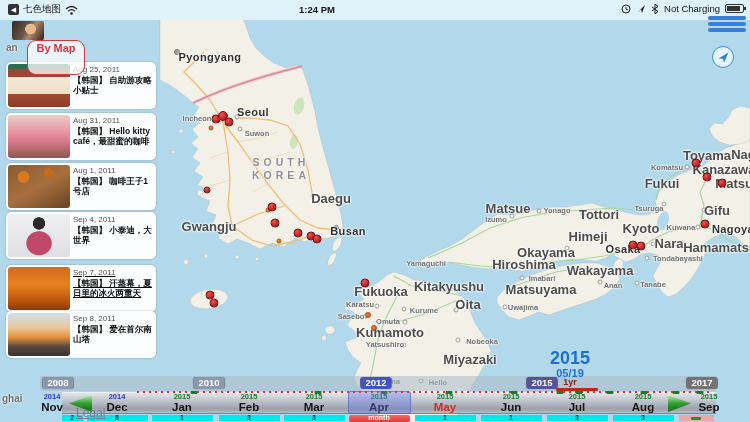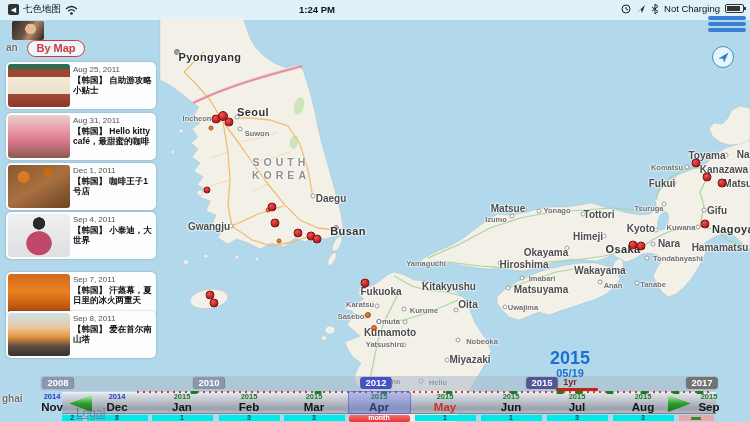--- a/index.html
+++ b/index.html
@@ -15,41 +15,41 @@
   #sb-right{right:6px;top:3px;display:flex;align-items:center;gap:5px;}
   .batt{width:19px;height:9px;border:1px solid #333;border-radius:2px;position:relative;}
   .batt .lvl{position:absolute;left:1px;top:1px;bottom:1px;width:13px;background:#333;}
   .batt:after{content:"";position:absolute;right:-3px;top:2px;width:2px;height:3px;background:#333;}
 
   
   #mapsvg{left:0;top:0;z-index:1;}
   .city-label{position:absolute;transform:translate(-50%,-50%);white-space:pre;z-index:3;
     text-shadow:0 0 2px #fff,0 0 2px #fff,0 0 3px #fff;}
   .c1{font-size:11px;font-weight:bold;color:#2f2f2f;letter-spacing:.4px;}
-  .c2{font-size:10px;font-weight:bold;color:#4c4c4c;}
+  .c2{font-size:13px;font-weight:bold;color:#4c4c4c;}
   .c3{font-size:7.5px;font-weight:bold;color:#6e6e6e;}
   .region{font-size:10.5px;font-weight:bold;color:#8e8e8e;letter-spacing:4px;text-align:center;line-height:1.25;}
   .city-dot{position:absolute;transform:translate(-50%,-50%);border-radius:50%;z-index:3;}
   .dot-white{width:5px;height:5px;background:#fff;border:1px solid #9a9a9a;}
   .dot-gray{width:6px;height:6px;background:#9aa0a6;border:1px solid #777;}
   .pin{position:absolute;transform:translate(-50%,-50%);border-radius:50%;z-index:4;}
   .pin-red{background:radial-gradient(circle at 35% 30%,#ef5350 0%,#c62828 55%,#8e0000 100%);border:1px solid #7a0808;}
   .pin-orange{background:radial-gradient(circle at 35% 30%,#ef8a50 0%,#d2601f 70%);border:1px solid #a34b12;}
   .edge-label{position:absolute;font-weight:bold;color:#6e6e6e;z-index:3;text-shadow:0 0 2px #fff,0 0 2px #fff;}
 
   
   #searchbar{left:256px;top:13px;width:250px;height:23px;background:rgba(248,252,254,0.85);border-radius:7px;z-index:41;display:flex;align-items:center;padding:0 7px;gap:5px;box-shadow:0 0 1px rgba(0,0,0,.2);}
   #searchbar input{border:0;outline:0;background:transparent;width:100%;font-size:12px;color:#333;}
   #searchbar input::placeholder{color:#8e9aa4;}
   #menu-btn{right:4px;top:16px;width:38px;height:16px;z-index:41;cursor:pointer;}
   #menu-btn div{height:3.5px;border-radius:2px;background:#3b7fd4;margin-bottom:2.5px;}
   #track-btn{left:712px;top:46px;width:22px;height:22px;border:1.5px solid #3b8fd0;border-radius:50%;background:rgba(235,248,253,0.9);z-index:41;display:flex;align-items:center;justify-content:center;}
   #avatar{left:12px;top:21px;width:32px;height:19px;border-radius:2px;z-index:41;
     background:radial-gradient(circle at 58% 42%,#e8b88e 0 24%,rgba(0,0,0,0) 26%),linear-gradient(120deg,#33281f 0%,#6b584a 45%,#b08968 60%,#2b211c 100%);}
-  #bymap{left:27px;top:40px;width:58px;height:17px;border:1.5px solid #d0393e;border-radius:9px;background:rgba(255,255,255,0.75);color:#d0393e;font-size:11px;font-weight:bold;text-align:center;line-height:14px;z-index:41;}
+  #bymap{left:27px;top:40px;width:58px;height:35px;border:1.5px solid #d0393e;border-radius:9px;background:rgba(255,255,255,0.75);color:#d0393e;font-size:11px;font-weight:bold;text-align:center;line-height:14px;z-index:41;}
 
   
   .card{position:absolute;left:6px;width:150px;height:47px;background:#fcfdfe;border-radius:5px;box-shadow:0 0 2px rgba(0,0,0,.3);z-index:30;display:flex;padding:2px;gap:3px;overflow:hidden;}
   .thumb{width:62px;height:43px;border-radius:3px;flex:0 0 62px;}
   .card-text{flex:1;overflow:hidden;line-height:1.2;}
   .card-date{font-size:8px;color:#55524c;margin-top:1px;}
   .card-title{font-size:8.5px;font-weight:bold;color:#0d0d0d;}
 
   
   #bigdate{left:520px;top:349px;width:100px;text-align:center;z-index:20;color:#1e6fd0;}
@@ -333,32 +333,32 @@
       <div class="card" style="top: 113px;">
         <div class="thumb" style="background: linear-gradient(rgb(234, 208, 198) 0%, rgb(232, 154, 168) 35%, rgb(216, 120, 136) 62%, rgb(138, 90, 80) 100%);"></div>
         <div class="card-text">
           <div class="card-date">Aug 31, 2011</div>
           <div class="card-title">【韩国】 Hello kitty café，最甜蜜的咖啡</div>
         </div>
       </div>
       <div class="card" style="top: 163px;">
         <div class="thumb" style="background: radial-gradient(circle at 25% 28%, rgb(217, 122, 32) 0px, rgb(217, 122, 32) 10%, rgba(0, 0, 0, 0) 11%), radial-gradient(circle at 65% 18%, rgb(201, 106, 24) 0px, rgb(201, 106, 24) 8%, rgba(0, 0, 0, 0) 9%), linear-gradient(150deg, rgb(138, 90, 48) 0%, rgb(168, 112, 64) 50%, rgb(106, 68, 32) 100%);"></div>
         <div class="card-text">
-          <div class="card-date">Dec 1, 2011</div>
+          <div class="card-date">Aug 1, 2011</div>
           <div class="card-title">【韩国】 咖啡王子1号店</div>
         </div>
       </div>
       <div class="card" style="top: 212px;">
         <div class="thumb" style="background: radial-gradient(circle at 50% 22%, rgb(42, 42, 42) 0px, rgb(42, 42, 42) 13%, rgba(0, 0, 0, 0) 14%), radial-gradient(at 50% 68%, rgb(192, 72, 104) 0px, rgb(192, 72, 104) 28%, rgba(0, 0, 0, 0) 30%), linear-gradient(rgb(240, 240, 240) 0%, rgb(223, 223, 228) 100%);"></div>
         <div class="card-text">
           <div class="card-date">Sep 4, 2011</div>
           <div class="card-title">【韩国】 小泰迪，大世界</div>
         </div>
       </div>
-      <div class="card" style="top: 272px;">
+      <div class="card" style="top: 265px; text-decoration: underline;">
         <div class="thumb" style="background: linear-gradient(rgb(210, 105, 30) 0%, rgb(232, 130, 30) 40%, rgb(194, 89, 15) 75%, rgb(138, 58, 8) 100%);"></div>
         <div class="card-text">
           <div class="card-date">Sep 7, 2011</div>
           <div class="card-title">【韩国】 汗蒸幕，夏日里的冰火两重天</div>
         </div>
       </div>
       <div class="card" style="top: 311px;">
         <div class="thumb" style="background: linear-gradient(rgb(207, 224, 234) 0%, rgb(232, 199, 154) 35%, rgb(232, 149, 63) 55%, rgb(90, 74, 66) 78%, rgb(58, 50, 46) 100%);"></div>
         <div class="card-text">
           <div class="card-date">Sep 8, 2011</div>

